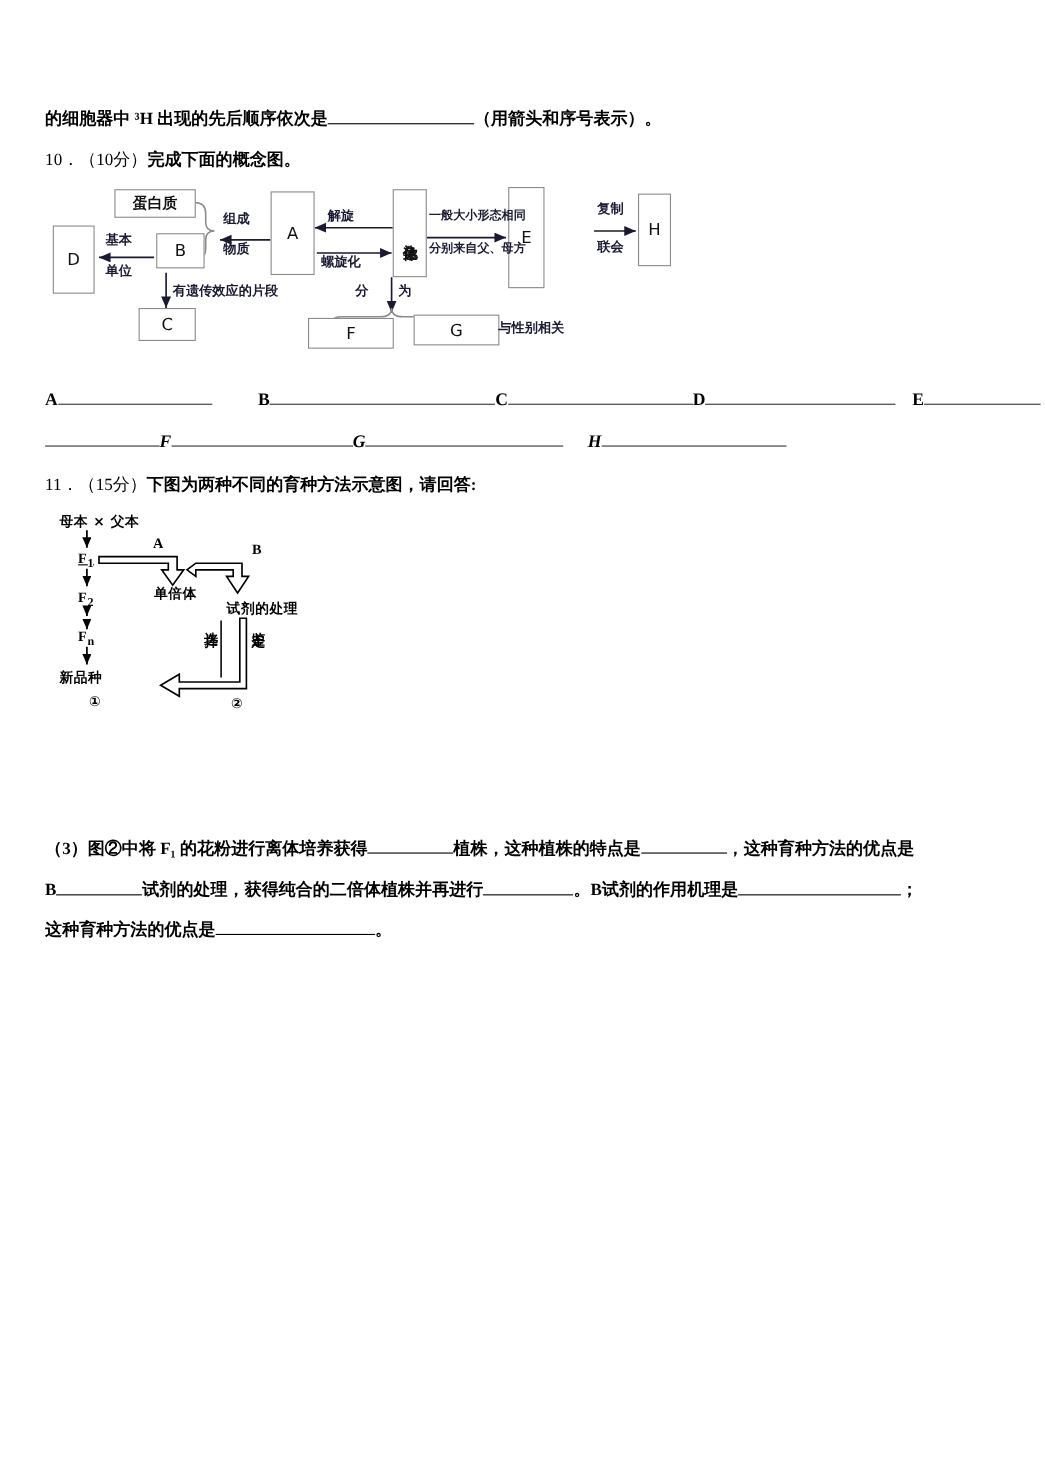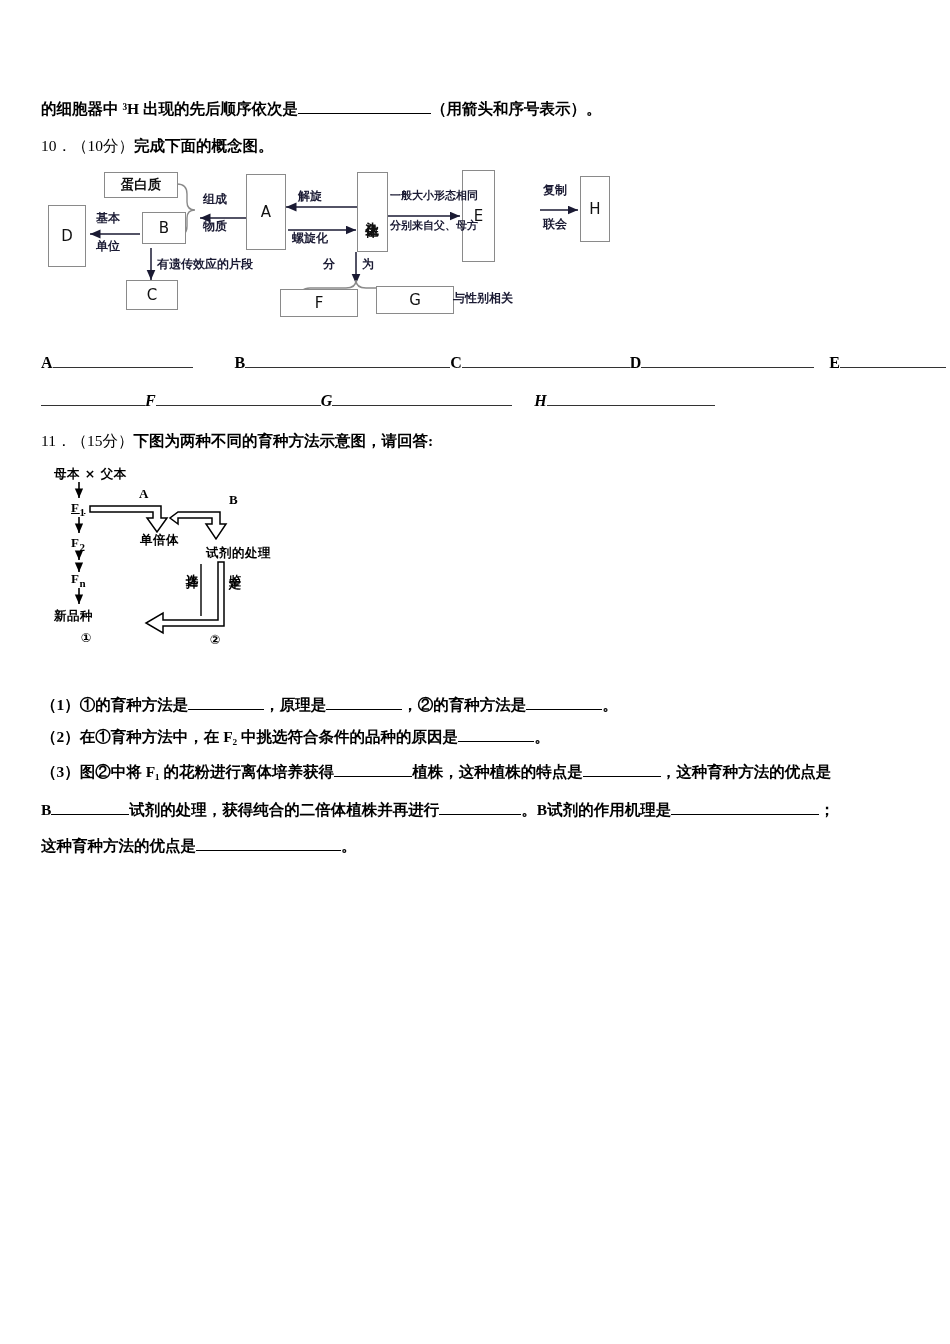--- a/index.html
+++ b/index.html
@@ -299,27 +299,21 @@
 
     <div class="bd-txt vert" style="left:133px; top:104px;">选择</div>
 
     <div class="bd-txt vert" style="left:176px; top:104px;">鉴定</div>
 
     <div class="bd-txt" style="left:31px; top:170px;">①</div>
 
     <div class="bd-txt" style="left:160px; top:172px;">②</div>
   </div>
 
-  <div class="para" style="left:41px; top:693px;">
-    <span>（1）</span><span>①的育种方法是</span><span class="blank" style="width:76px;"></span><span>，原理是</span><span class="blank" style="width:76px;"></span><span>，②的育种方法是</span><span class="blank" style="width:76px;"></span><span>。</span>
-  </div>
-
-  <div class="para" style="left:41px; top:725px;">
-    <span>（2）</span><span>在①育种方法中，在 F₂ 中挑选符合条件的品种的原因是</span><span class="blank" style="width:76px;"></span><span>。</span>
-  </div>
+
 
   <div class="para" style="left:41px; top:760px;">
     <span>（3）</span><span>图②中将 F₁ 的花粉进行离体培养获得</span><span class="blank" style="width:78px;"></span><span>植株，这种植株的特点是</span><span class="blank" style="width:78px;"></span><span>，这种育种方法的优点是</span>
   </div>
 
   <div class="para" style="left:41px; top:834px;">
     <span>这种育种方法的优点是</span><span class="blank" style="width:145px;"></span><span>。</span>
   </div>
 
   <div class="para" style="left:41px; top:798px;">

